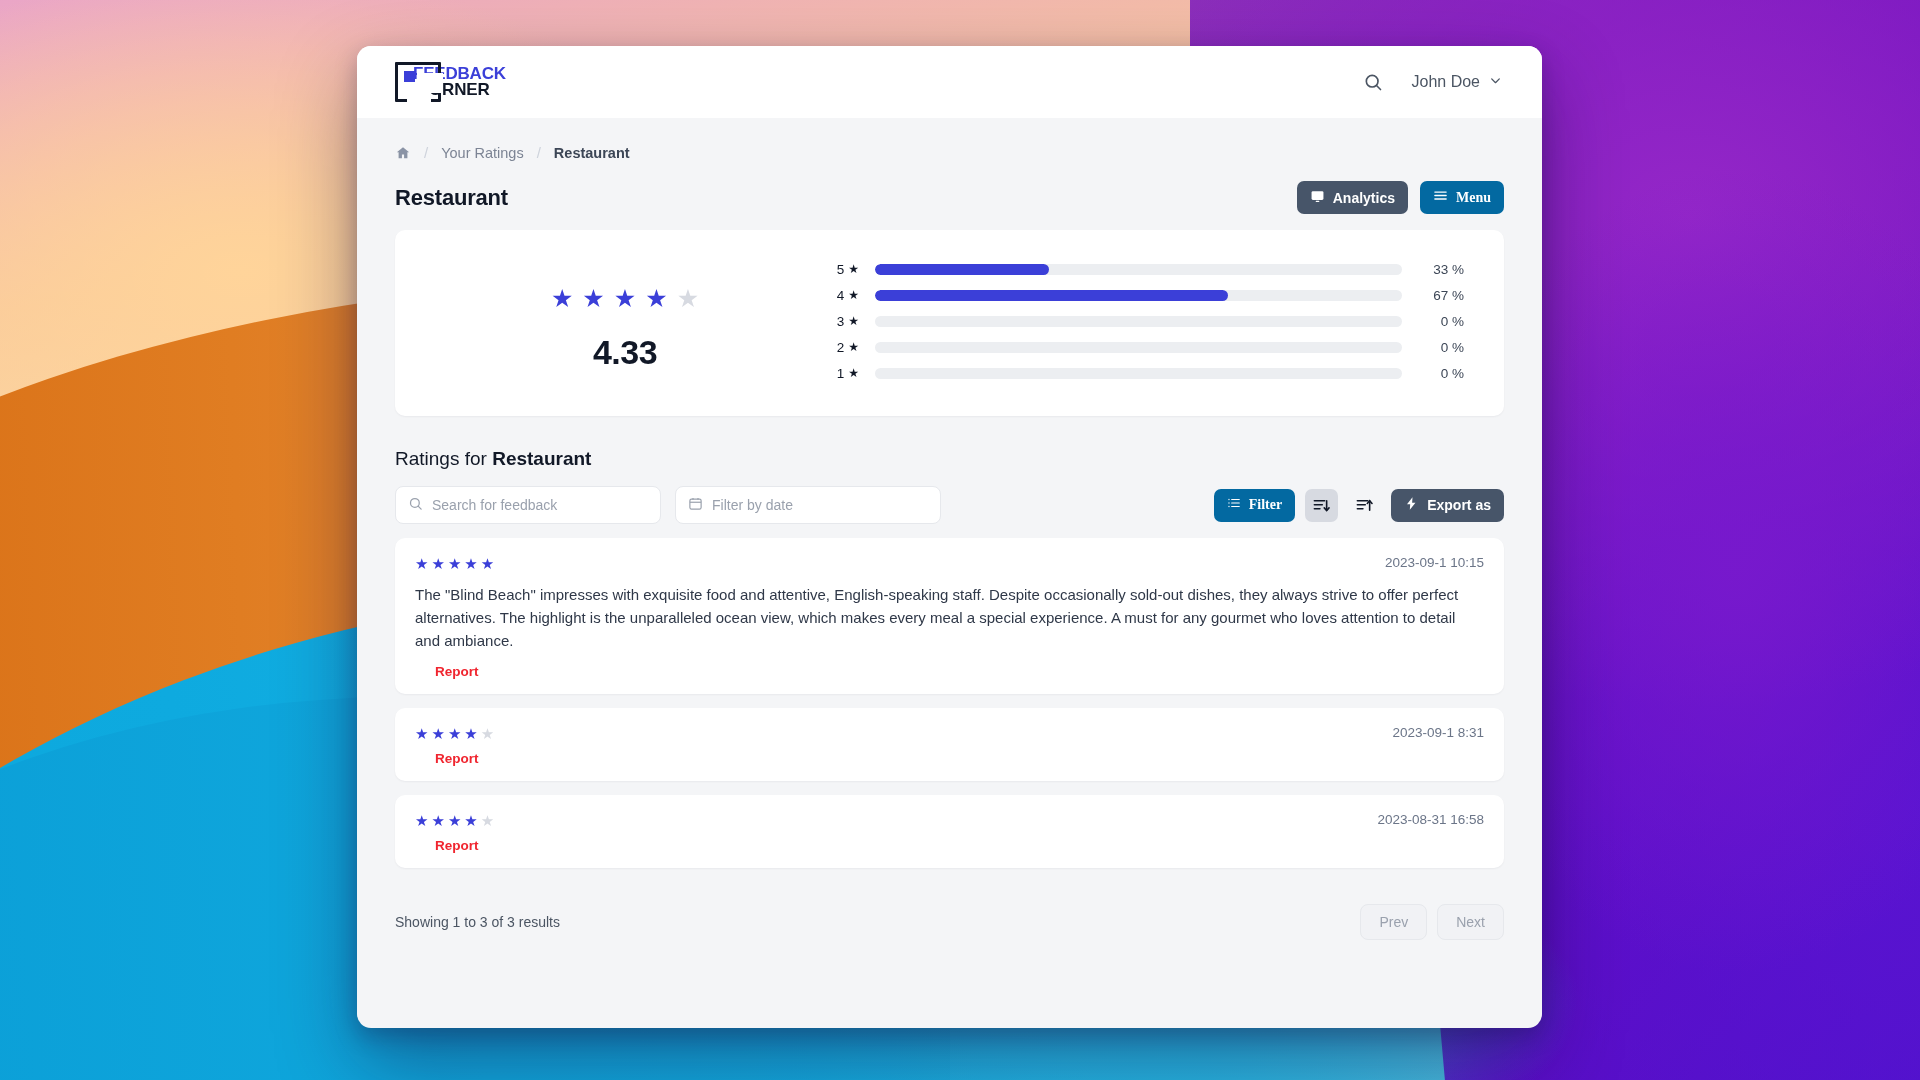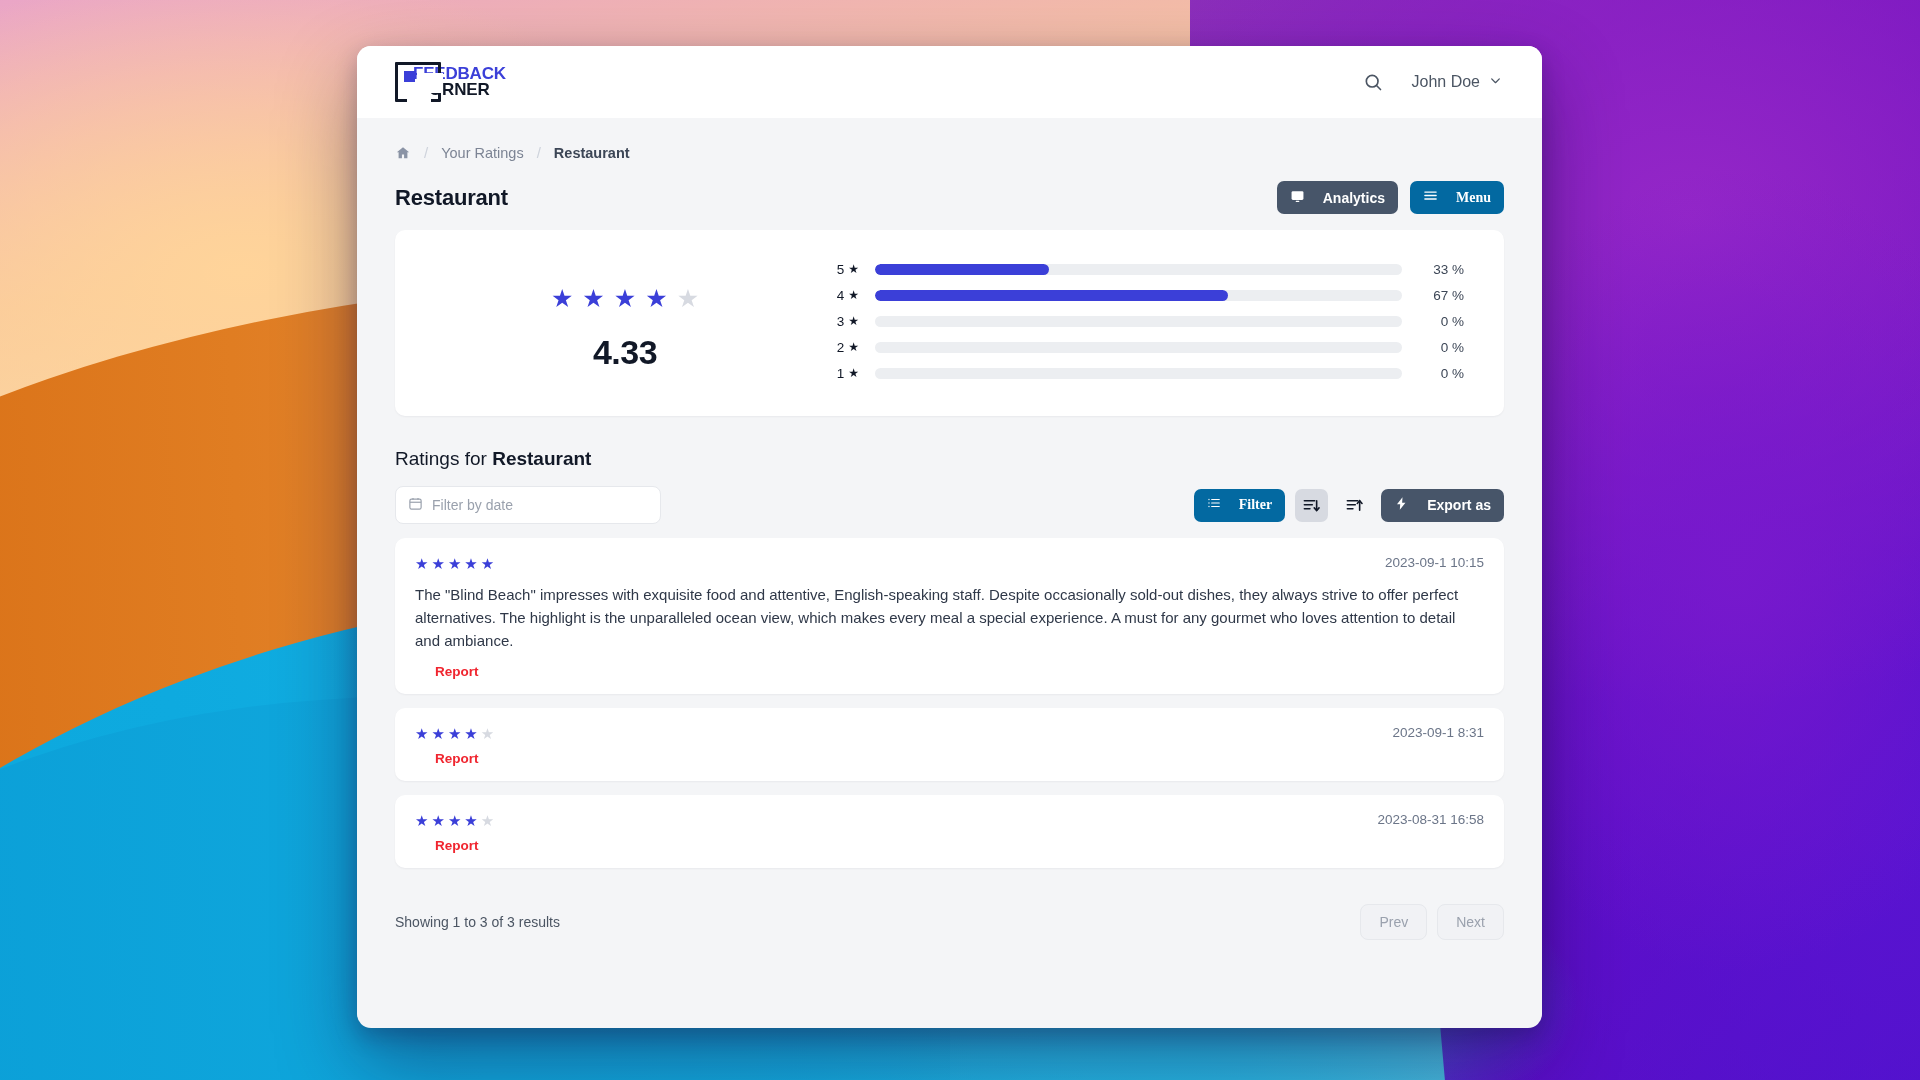--- a/index.html
+++ b/index.html
@@ -158,21 +158,21 @@
   .page-head {
     display: flex; align-items: center;
     margin-top: 20px;
   }
   .page-title {
     font-size: 22px; font-weight: 800; color: #111827;
     letter-spacing: -0.2px;
   }
   .head-actions { margin-left: auto; display: flex; gap: 12px; }
   .btn {
-    display: inline-flex; align-items: center; gap: 18px;
+    display: inline-flex; align-items: center; gap: 8px;
     height: 33px; padding: 0 13px;
     border-radius: 7px; font-size: 14px; font-weight: 700;
     border: none; cursor: pointer;
   }
   .btn-dark { background: #475569; color: #fff; }
   .btn-indigo { background: #0369a1; color: #fff; font-family: Liberation Serif, serif; }
 
   
   .summary-card {
     margin-top: 16px;
@@ -438,20 +438,29 @@
             <div class="bar-pct">0 %</div>
           </div>
         </div>
       </div>
 
       <div class="ratings-head">
         <span>Ratings for </span><b>Restaurant</b>
       </div>
 
       <div class="toolbar">
+        <div class="field">
+          <span>
+            <svg width="15" height="15" viewBox="0 0 24 24" fill="none" stroke="currentColor" stroke-width="2" stroke-linecap="round">
+                <circle cx="11" cy="11" r="7"></circle>
+                <line x1="16.2" y1="16.2" x2="21" y2="21"></line>
+              </svg>
+          </span>
+          <span>Search for feedback</span>
+        </div>
 
         <div class="field date">
           <span>
             <svg width="15" height="15" viewBox="0 0 24 24" fill="none" stroke="currentColor" stroke-width="1.9">
                 <rect x="3" y="5" width="18" height="16" rx="2.5"></rect>
                 <line x1="3" y1="10" x2="21" y2="10"></line>
                 <line x1="8" y1="3" x2="8" y2="6"></line>
                 <line x1="16" y1="3" x2="16" y2="6"></line>
               </svg>
           </span>

